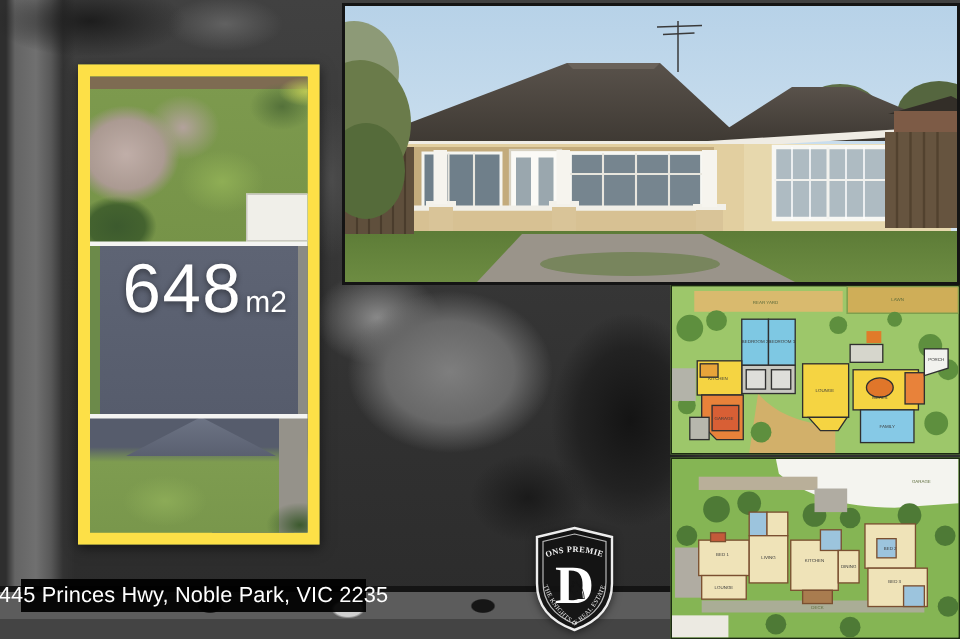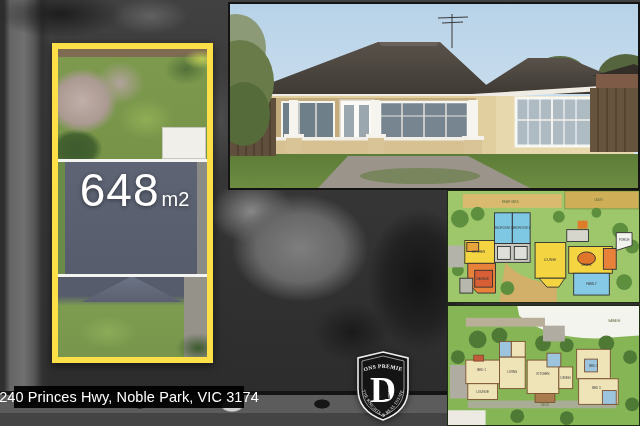--- a/index.html
+++ b/index.html
@@ -22,21 +22,21 @@
       radial-gradient(55px 42px at 352px 332px,#1a1a1a 0%,transparent 70%),
       radial-gradient(85px 32px at 60px 14px,#1d1d1d 0%,transparent 75%),
       radial-gradient(55px 26px at 150px 16px,#616161 0%,transparent 70%),
       radial-gradient(24px 70px at 221px 120px,#4d4d4d 0%,transparent 75%),
       linear-gradient(90deg,#2e2e2e 0px,#2e2e2e 4px,#646464 10px,#707070 24px,#585858 34px,#333 42px,rgba(56,56,56,0) 50px),
       linear-gradient(180deg,#414141,#323232 60%,#2b2b2b);
   }
   
   .aerial-card{
     position:absolute;left:52px;top:43px;width:161px;height:320px;
-    border:6px solid #fde047;box-sizing:border-box;background:#6f8c46;
+    border:8px solid #fde047;box-sizing:border-box;background:#6f8c46;
     box-shadow:0 2px 8px rgba(0,0,0,.55);
   }
   .aerial-inner{position:absolute;inset:0;overflow:hidden;}
   .sectA{
     position:absolute;left:0;top:0;width:153px;height:113px;
     background-image:
       radial-gradient(26px 14px at 144px 10px,#b9c654 0%,transparent 70%),
       radial-gradient(46px 42px at 24px 52px,#c0aea8 0%,#ab9a92 55%,transparent 78%),
       radial-gradient(34px 30px at 62px 34px,#b3a29c 0%,transparent 72%),
       radial-gradient(30px 22px at 128px 20px,#54713a 0%,transparent 72%),
@@ -109,21 +109,21 @@
       <div class="divider div1"></div>
       <div class="divider div2"></div>
       <div class="area-label">
         <div>
           <span class="area-num">648</span><span class="area-unit">m2</span>
         </div>
       </div>
     </div>
   </div>
 
-  <div class="address-bar">240 Princes Hwy, Noble Park, VIC 3174</div>
+  <div class="address-bar">445 Princes Hwy, Noble Park, VIC 2235</div>
 
   <div class="house-photo">
     <svg viewBox="0 0 408 184" preserveAspectRatio="none">
       <defs>
         <linearGradient id="sky" x1="0" y1="0" x2="0" y2="1">
           <stop offset="0" stop-color="#b7d2e8"></stop>
             <stop offset="1" stop-color="#dbe9f3"></stop>
         </linearGradient>
         <linearGradient id="roofg" x1="0" y1="0" x2="0" y2="1">
           <stop offset="0" stop-color="#59524b"></stop>

